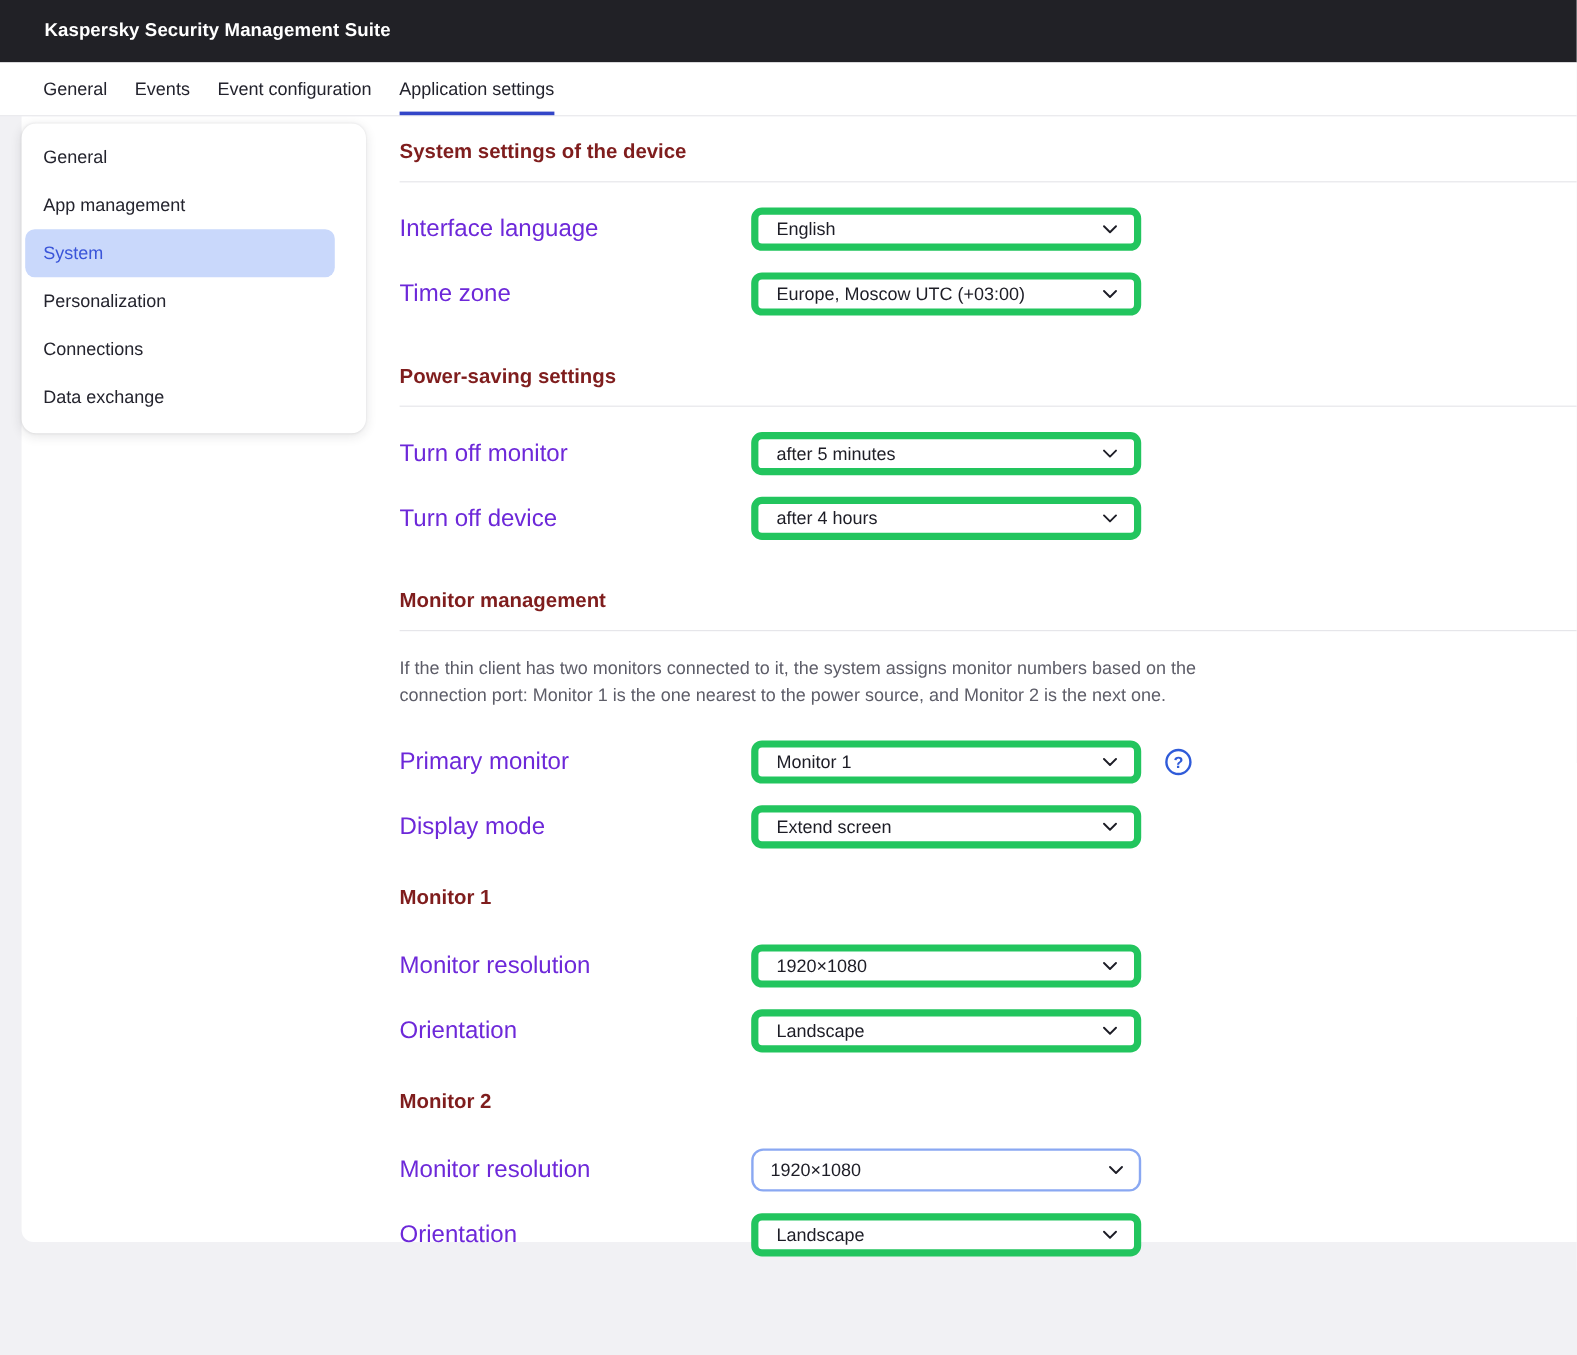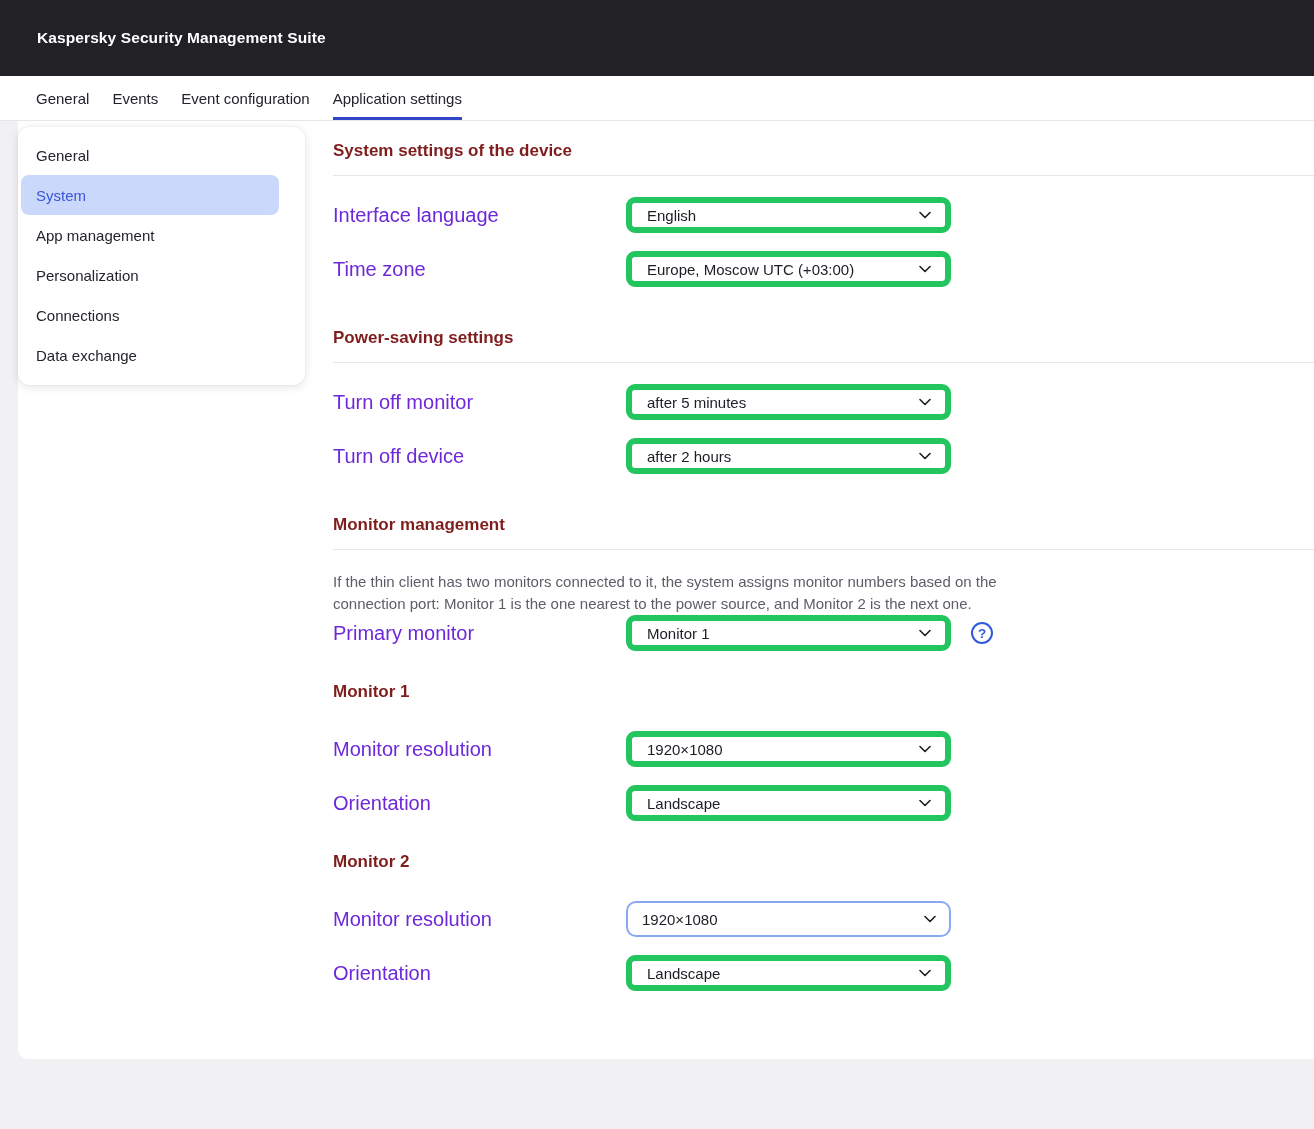--- a/index.html
+++ b/index.html
@@ -6,21 +6,21 @@
   html, body { width: 1314px; height: 1129px; }
   body {
     background: #f1f1f4;
     font-family: "Liberation Sans", sans-serif;
     color: #1d1d26;
     overflow: hidden;
   }
 
   
   .app-header {
-    height: 76px;
+    height: 52px;
     background: #212126;
     display: flex;
     align-items: center;
     padding-left: 37px;
   }
   .app-title {
     color: #ffffff;
     font-size: 15.5px;
     font-weight: 700;
     letter-spacing: 0.1px;
@@ -107,20 +107,21 @@
     margin: 12px 0 21px 0;
   }
   .mt-section { margin-top: 39px; }
   .mt-subsection { margin-top: 29px; margin-bottom: 27px; }
 
   .description {
     max-width: 700px;
     font-size: 15px;
     line-height: 22px;
     color: #5d5d68;
+    margin-bottom: 26px;
   }
 
   .row {
     display: flex;
     align-items: center;
     margin-bottom: 18px;
   }
   .field-label {
     width: 293px;
     flex: 0 0 293px;
@@ -186,27 +187,27 @@
       <span>Application settings</span>
     </div>
 </nav>
 
 <div class="main-panel">
 
   <aside class="sidebar">
     <div class="side-item">
         <span>General</span>
       </div>
+    <div class="side-item">
+        <span>App management</span>
+      </div>
     <div class="side-item selected">
         <span>System</span>
       </div>
     <div class="side-item">
-        <span>App management</span>
-      </div>
-    <div class="side-item">
         <span>Personalization</span>
       </div>
     <div class="side-item">
         <span>Connections</span>
       </div>
     <div class="side-item">
         <span>Data exchange</span>
       </div>
   </aside>
 
@@ -242,41 +243,50 @@
       <div class="select">
         <span class="value">after 5 minutes</span>
         <svg class="chevron" width="12" height="8" viewBox="0 0 12 8">
             <path d="M1 1.5 L6 6.5 L11 1.5" fill="none" stroke="#1d1d26" stroke-width="1.6" stroke-linecap="round" stroke-linejoin="round"></path>
           </svg>
       </div>
     </div>
     <div class="row">
       <span class="field-label">Turn off device</span>
       <div class="select">
-        <span class="value">after 2 hours</span>
+        <span class="value">after 4 hours</span>
         <svg class="chevron" width="12" height="8" viewBox="0 0 12 8">
             <path d="M1 1.5 L6 6.5 L11 1.5" fill="none" stroke="#1d1d26" stroke-width="1.6" stroke-linecap="round" stroke-linejoin="round"></path>
           </svg>
       </div>
     </div>
 
     <h2 class="section-title mt-section">Monitor management</h2>
     <div class="divider"></div>
 
     <p class="description">If the thin client has two monitors connected to it, the system assigns monitor numbers based on the connection port: Monitor 1 is the one nearest to the power source, and Monitor 2 is the next one.</p>
 
     <div class="row">
       <span class="field-label">Primary monitor</span>
       <div class="select">
         <span class="value">Monitor 1</span>
         <svg class="chevron" width="12" height="8" viewBox="0 0 12 8">
             <path d="M1 1.5 L6 6.5 L11 1.5" fill="none" stroke="#1d1d26" stroke-width="1.6" stroke-linecap="round" stroke-linejoin="round"></path>
           </svg>
       </div>
       <div class="help-badge">?</div>
+    </div>
+    <div class="row">
+      <span class="field-label">Display mode</span>
+      <div class="select">
+        <span class="value">Extend screen</span>
+        <svg class="chevron" width="12" height="8" viewBox="0 0 12 8">
+            <path d="M1 1.5 L6 6.5 L11 1.5" fill="none" stroke="#1d1d26" stroke-width="1.6" stroke-linecap="round" stroke-linejoin="round"></path>
+          </svg>
+      </div>
     </div>
 
     <h2 class="section-title mt-subsection">Monitor 1</h2>
 
     <div class="row">
       <span class="field-label">Monitor resolution</span>
       <div class="select">
         <span class="value">1920×1080</span>
         <svg class="chevron" width="12" height="8" viewBox="0 0 12 8">
             <path d="M1 1.5 L6 6.5 L11 1.5" fill="none" stroke="#1d1d26" stroke-width="1.6" stroke-linecap="round" stroke-linejoin="round"></path>

